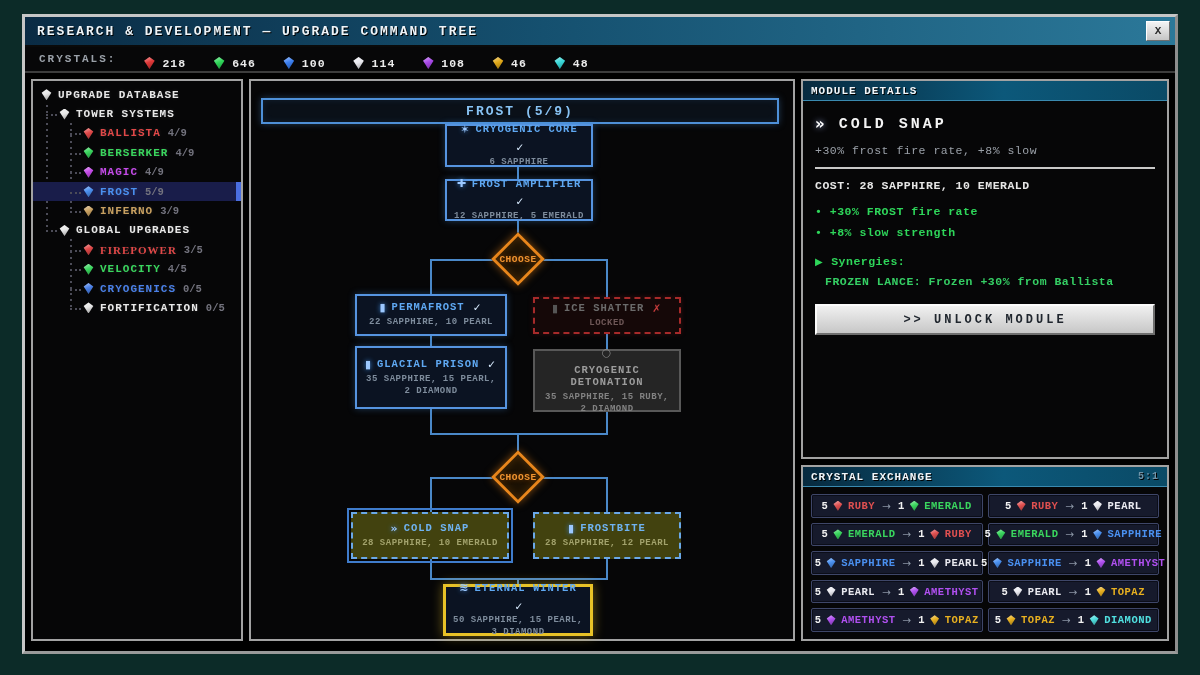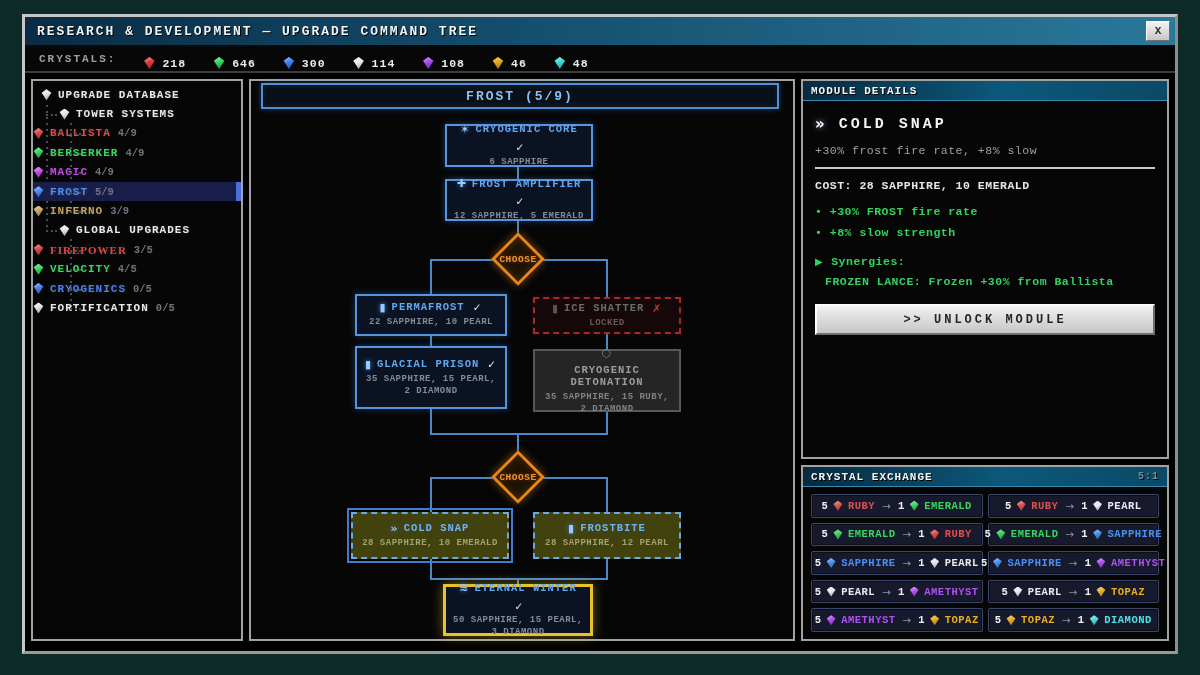--- a/index.html
+++ b/index.html
@@ -31,34 +31,34 @@
   .gsm { width:10px; height:10px; }
 
   
   .content { display:flex; gap:6px; padding:6px; height:574px; }
   .panel { border:2px solid #a2a2a2; background:#060607; position:relative; }
 
   
   .sidebar { width:212px; flex:none; overflow:hidden; }
   .rows { padding-top:4px; position:relative; }
   .srow { height:19.4px; display:flex; align-items:center; font-size:11px; letter-spacing:1px; position:relative; cursor:pointer; }
-  .lvl0 { padding-left:8px; } .lvl1 { padding-left:26px; } .lvl2 { }
+  .lvl0 { padding-left:8px; } .lvl1 { padding-left:26px; } .lvl2 { padding-left:50px; }
   .lvl1::before,.lvl2::before { content:""; position:absolute; top:50%; width:11px; border-top:2px dotted #4c4c58; }
   .lvl1::before { left:13px; } .lvl2::before { left:37px; }
   .sgem { width:11px; height:11px; margin-right:6px; }
   .slabel { text-shadow:0 0 4px rgba(255,255,255,.12); }
   .scount { margin-left:7px; color:#73737e; letter-spacing:0; font-size:10.5px; }
   .selected { background:#191d4a; }
   .selected::after { content:""; position:absolute; right:0; top:0; bottom:0; width:5px; background:#4a6ee0; }
   .guide { position:absolute; width:2px;
     background-image:repeating-linear-gradient(180deg,#4c4c58 0 2px,transparent 2px 6px); }
 
   
   .treepanel { width:546px; flex:none; }
-  .tree-header { position:absolute; left:10px; top:2px; width:518px; height:26px;
+  .tree-header { position:absolute; left:10px; top:17px; width:518px; height:26px;
     border:2px solid #4e90d8; background:#0a1018; color:#88c3f4; display:flex; align-items:center; justify-content:center;
     font-size:13px; letter-spacing:2px; box-shadow:0 0 7px rgba(80,150,220,.35), inset 0 0 7px rgba(80,150,220,.12); }
   .ln { position:absolute; background:#4a88c8; z-index:1; }
   .v { width:2px; } .h { height:2px; }
 
   .node { position:absolute; z-index:2; background:#0b1322; border:2px solid #5694e0;
     box-shadow:0 0 7px rgba(70,140,220,.35); display:flex; flex-direction:column;
     align-items:center; justify-content:center; gap:3px; padding:2px 5px; cursor:pointer; }
   .ntitle { font-size:10.5px; color:#5fa8f2; letter-spacing:1px; display:flex; flex-wrap:wrap;
     justify-content:center; align-items:center; gap:5px; text-align:center; line-height:1.2; }
@@ -133,21 +133,21 @@
           <span class="cb-count">218</span>
         </span>
 
         <span class="cb-item">
           <span class="gem" style="--c: #2ed658;"></span>
           <span class="cb-count">646</span>
         </span>
 
         <span class="cb-item">
           <span class="gem" style="--c: #3a7ef0;"></span>
-          <span class="cb-count">300</span>
+          <span class="cb-count">100</span>
         </span>
 
         <span class="cb-item">
           <span class="gem" style="--c: #eaeaf0;"></span>
           <span class="cb-count">114</span>
         </span>
 
         <span class="cb-item">
           <span class="gem" style="--c: #a848e8;"></span>
           <span class="cb-count">108</span>

